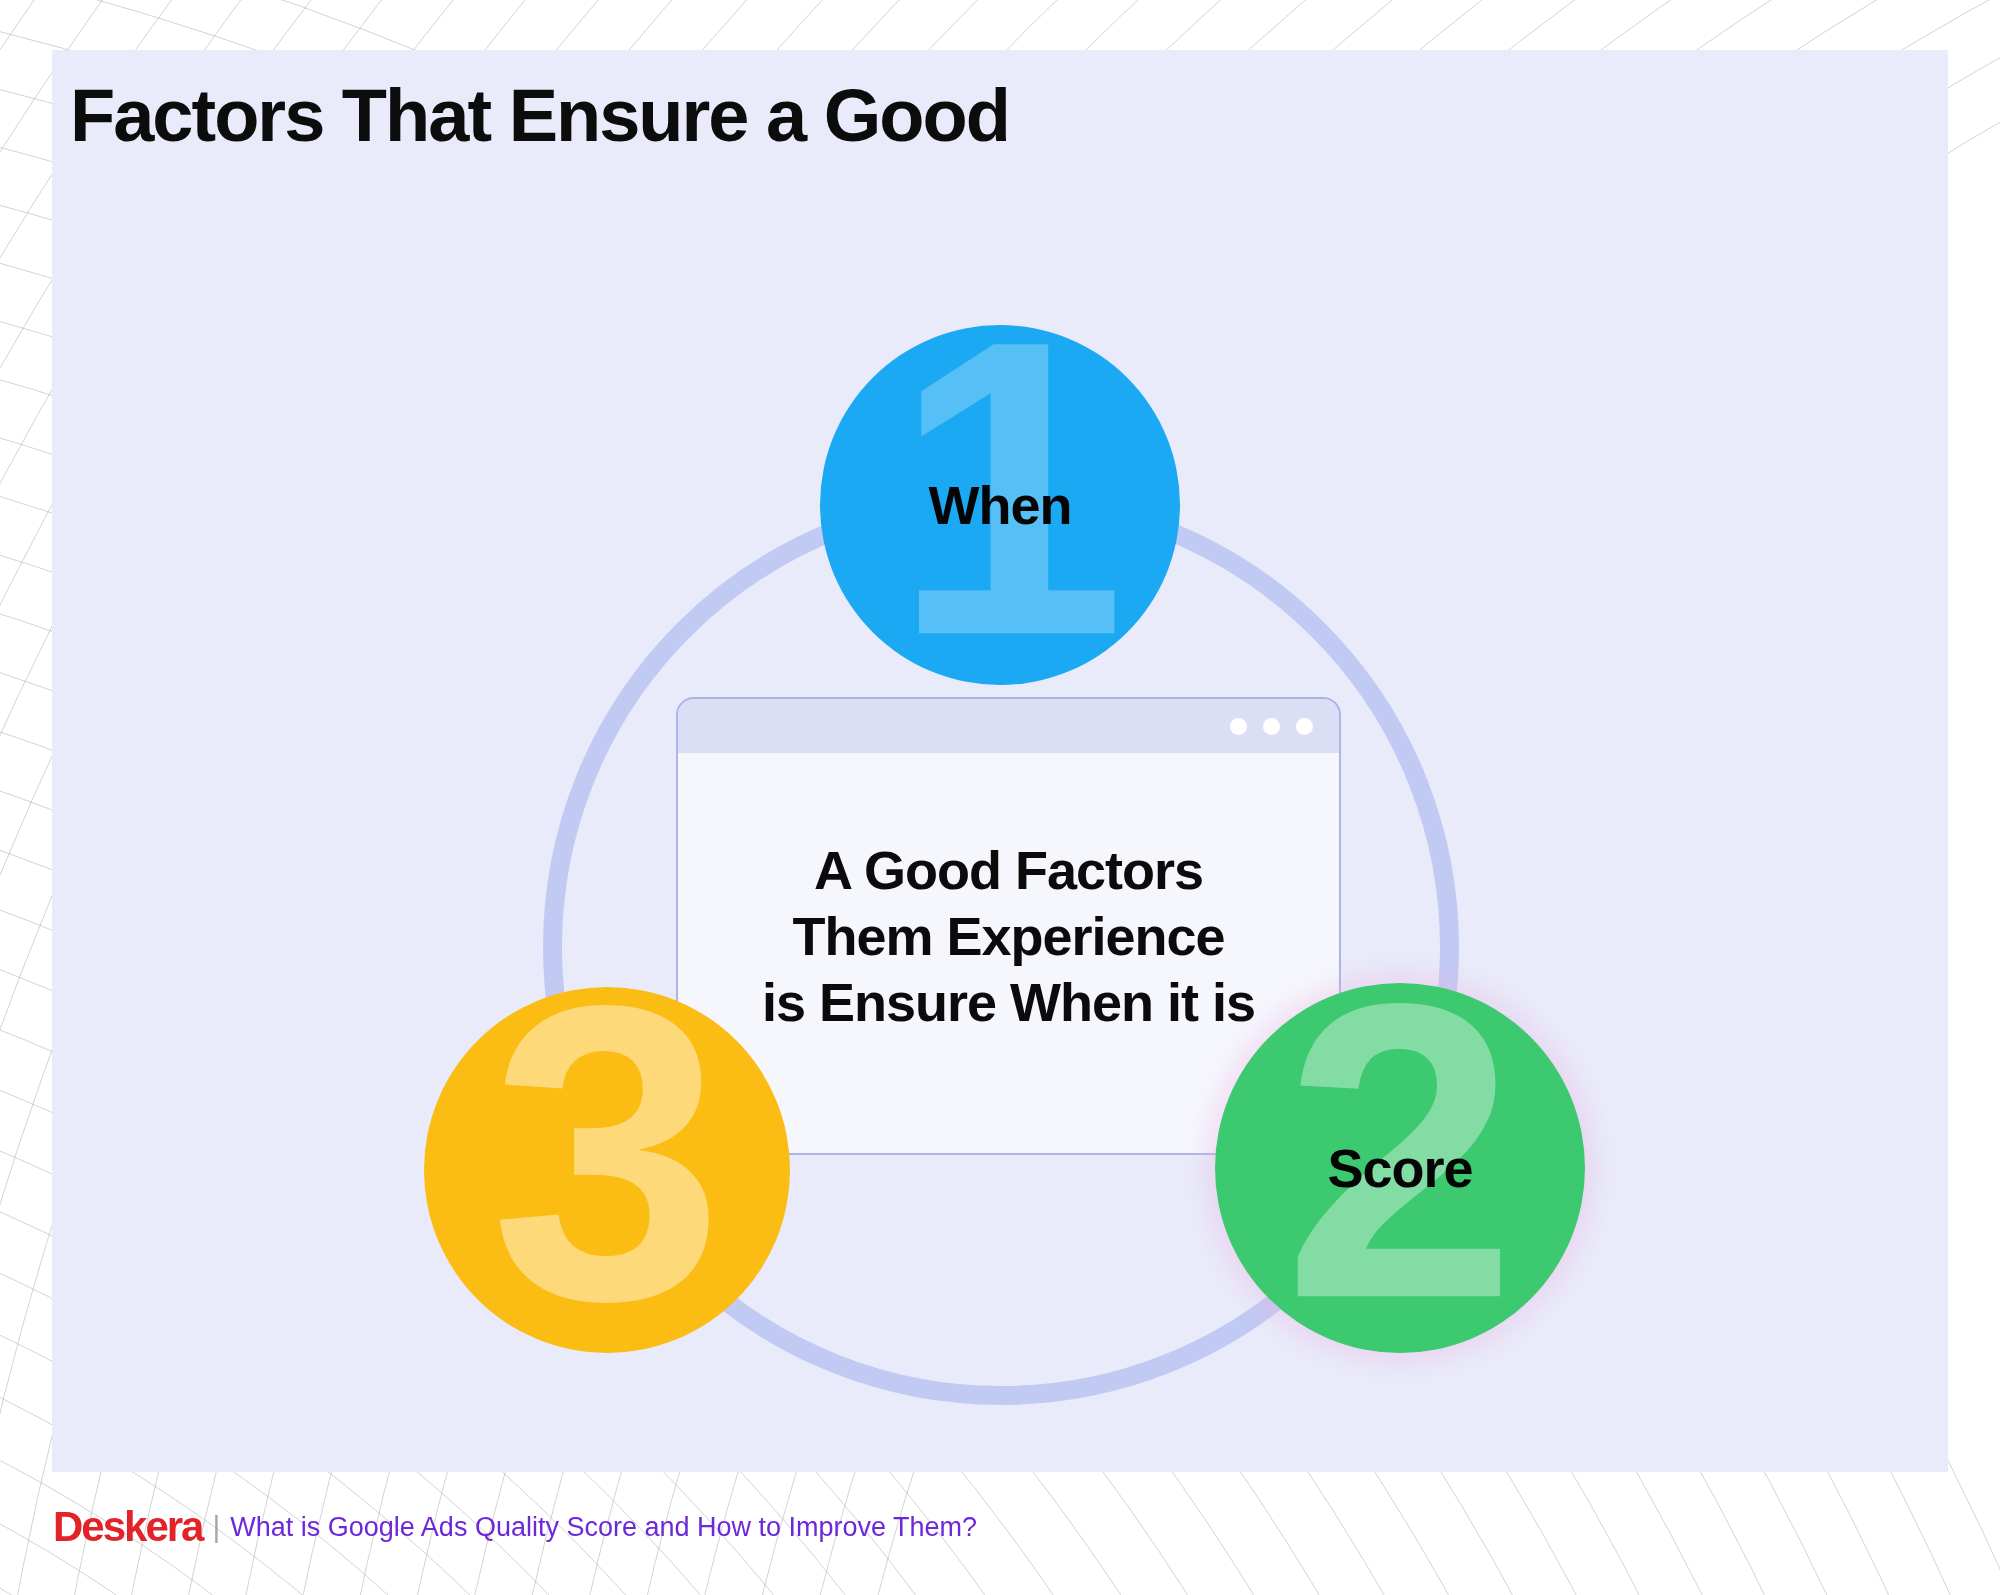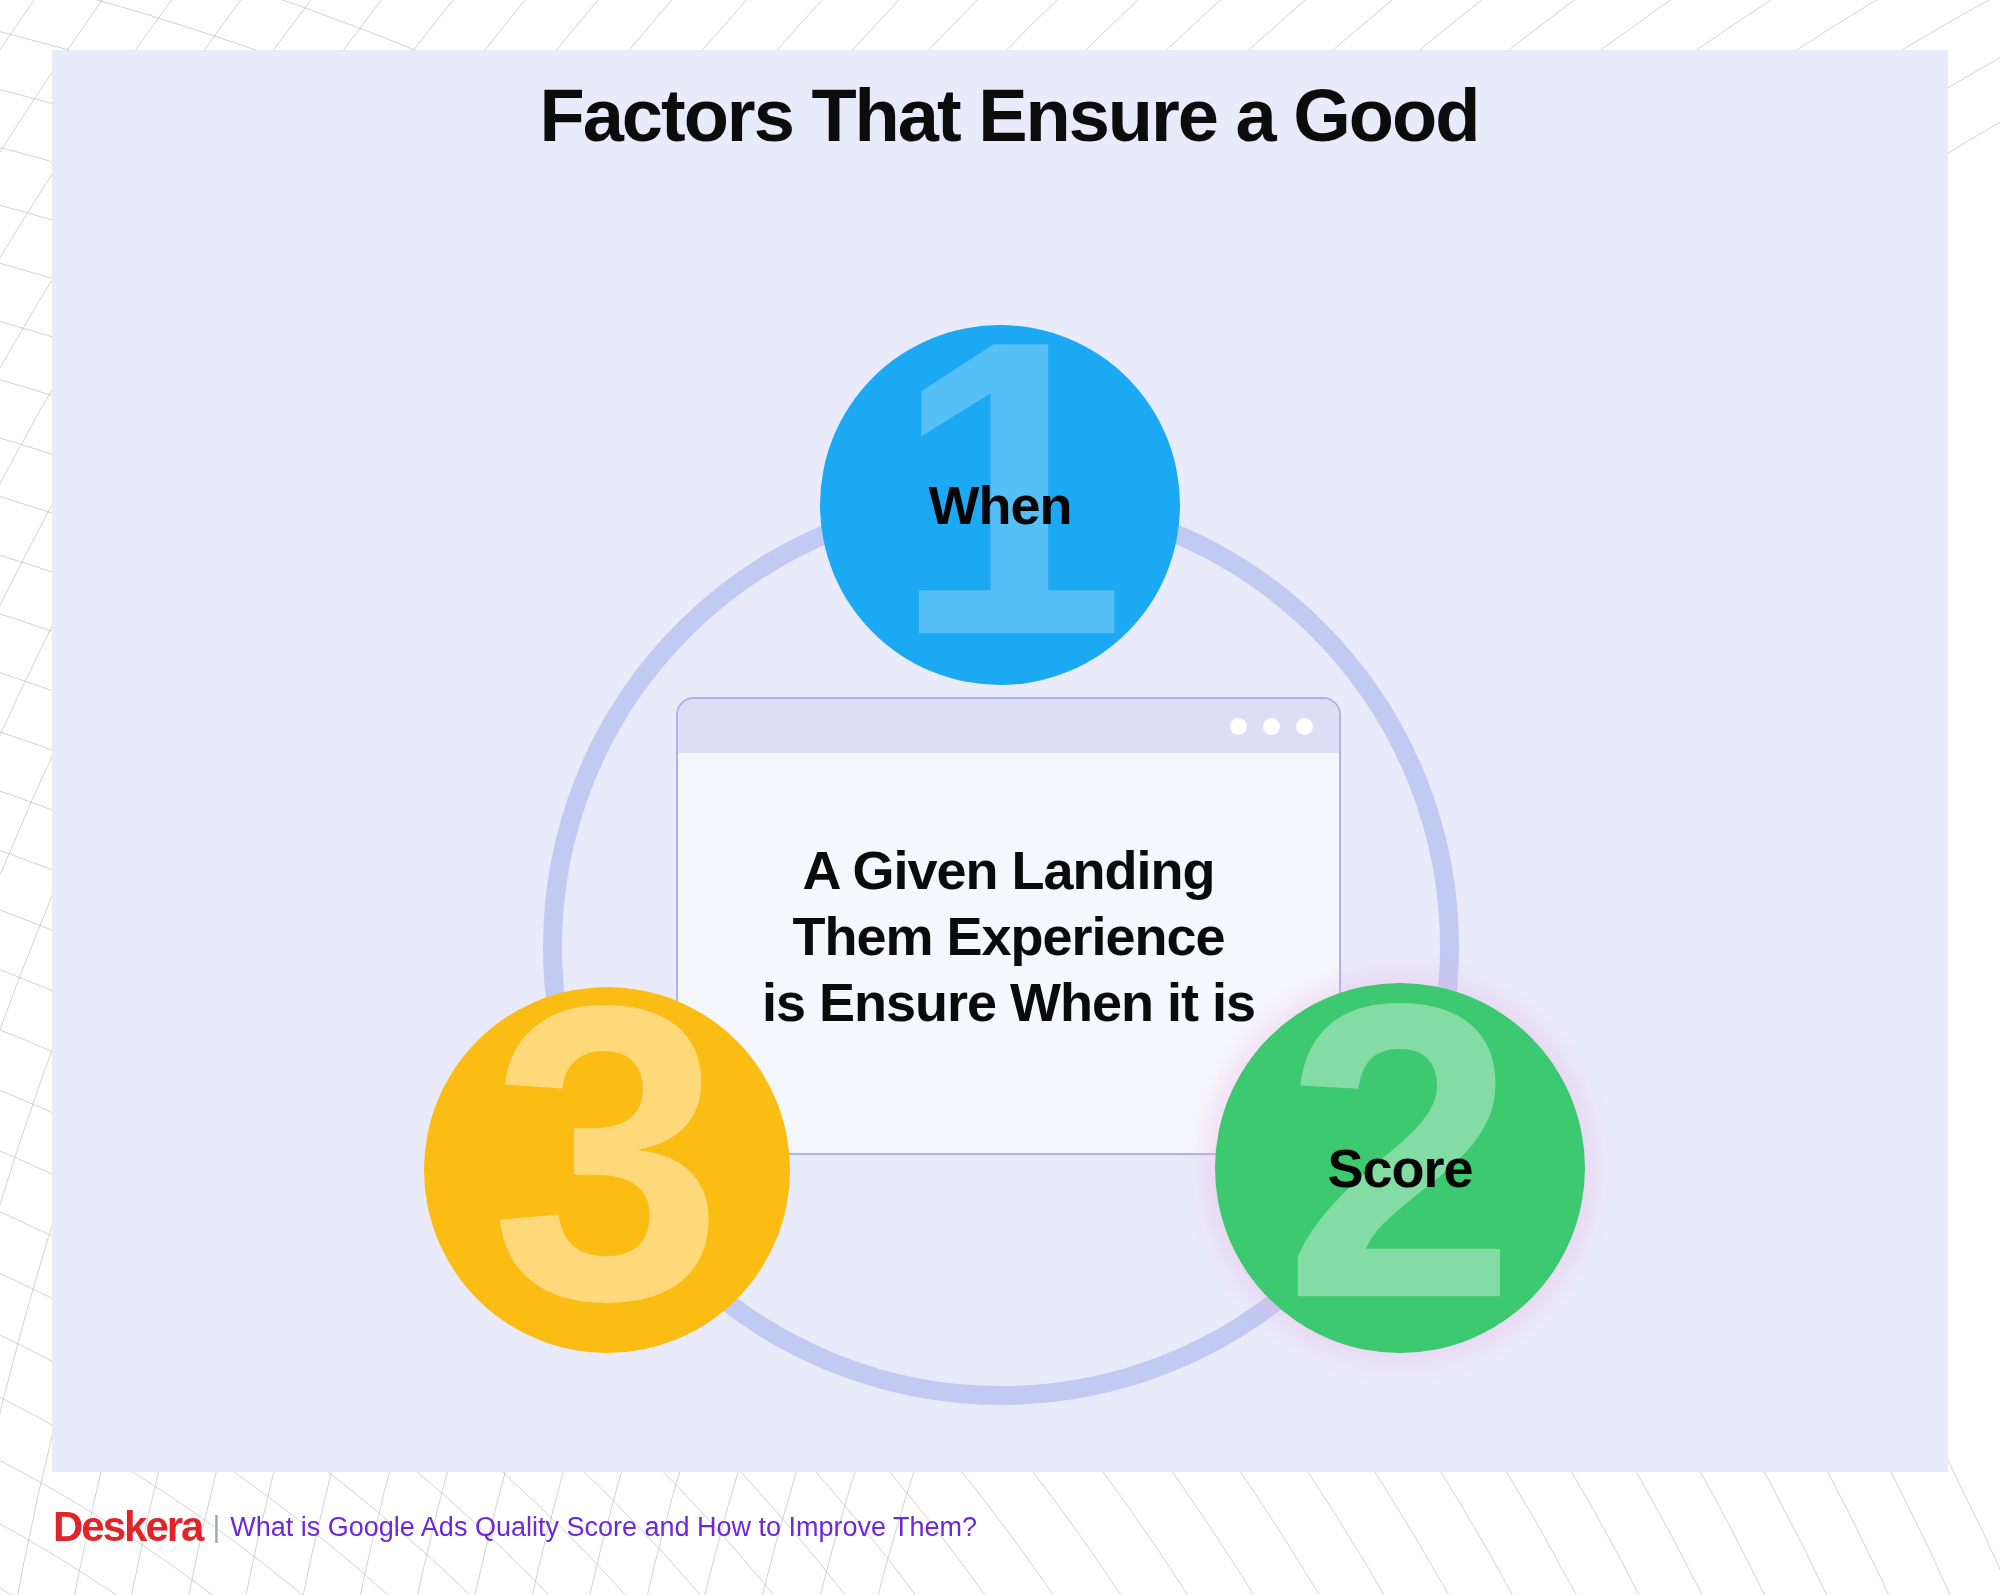--- a/index.html
+++ b/index.html
@@ -27,21 +27,20 @@
     left: 52px; top: 50px;
     width: 1896px; height: 1422px;
     background: #e9ebfa;
     z-index: 1;
     overflow: hidden;
   }
 
   .title {
     position: absolute;
     left: 0; right: 0; top: 24px;
-    text-align: center;
     font-weight: bold;
     font-size: 74px;
     line-height: 84px;
     letter-spacing: -2px;
     color: #0c0c0c;
     z-index: 4;
     padding-left: 18px;
   }
   .title .t-line { display: block; }
 
@@ -241,21 +240,21 @@
     <div class="window">
       <div class="window-bar">
         <div class="dots">
           <span class="dot"></span>
           <span class="dot"></span>
           <span class="dot"></span>
         </div>
       </div>
       <div class="window-body">
         <p class="window-text">
-          <span>A Given Landing</span>
+          <span>A Good Factors</span>
           <span>Them Experience</span>
           <span>is Ensure When it is</span>
         </p>
       </div>
     </div>
 
     <div class="factor factor-blue">
       <span class="numeral">1</span>
       <span class="label">When</span>
     </div>

